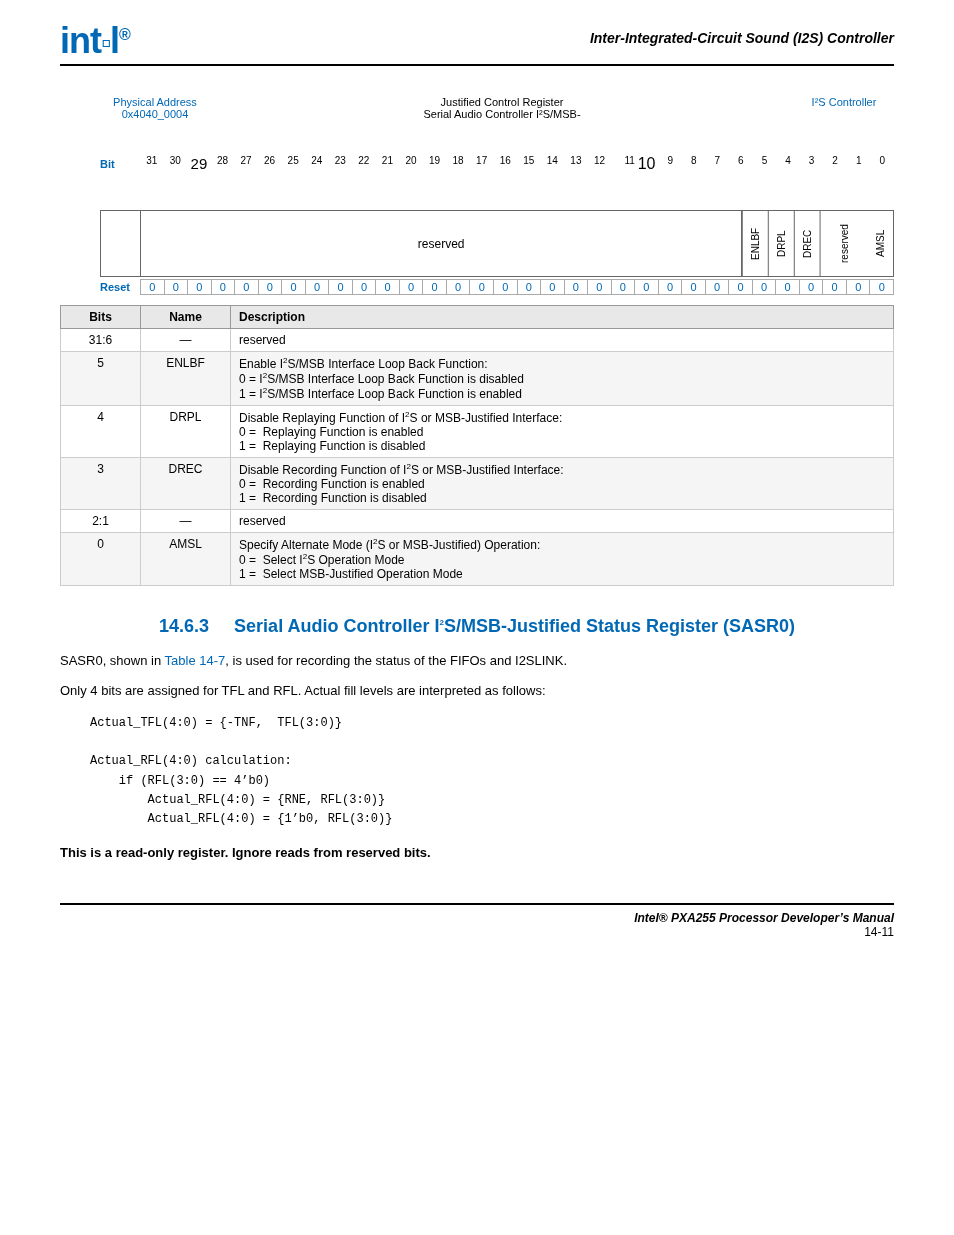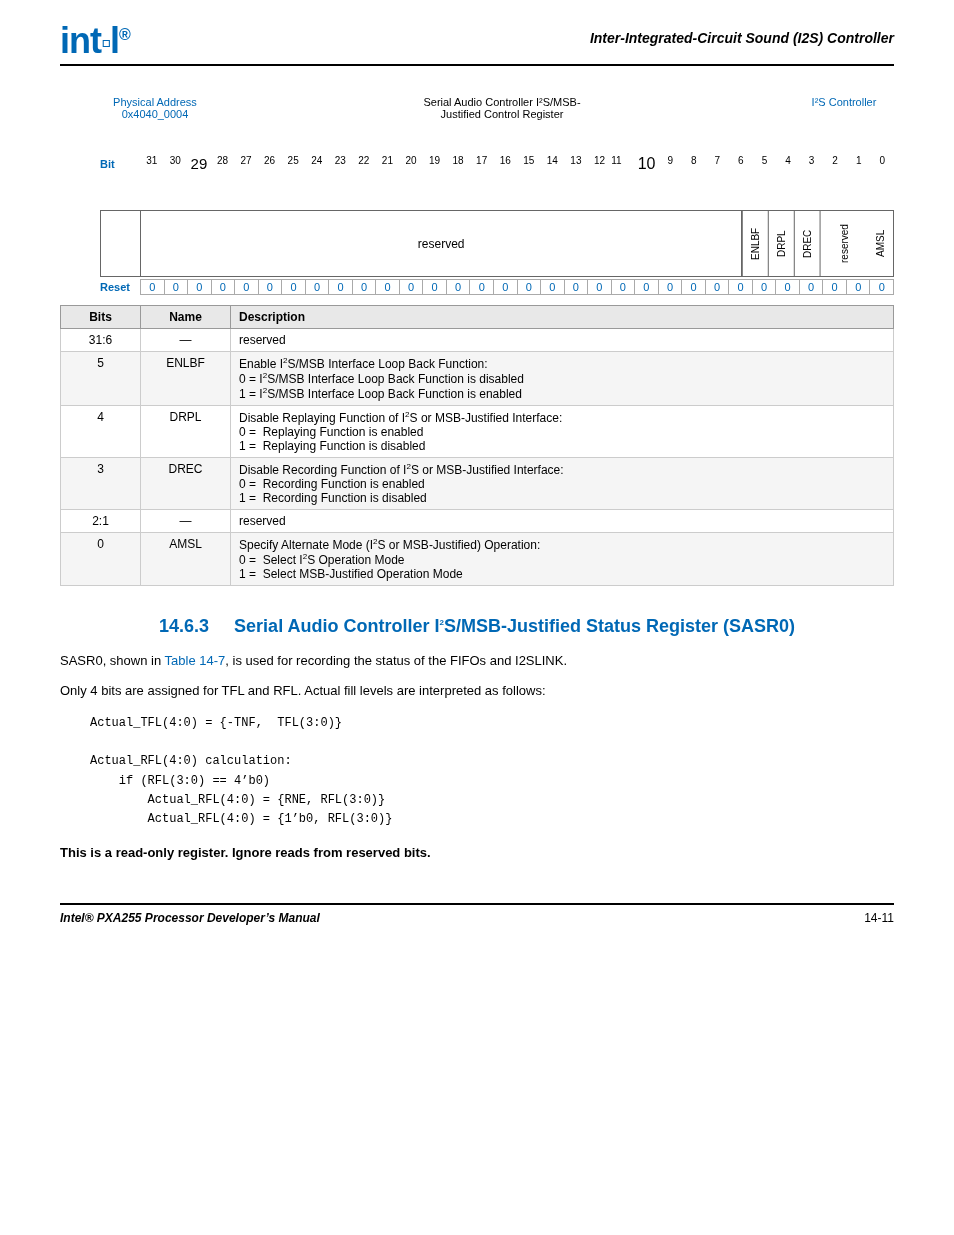--- a/index.html
+++ b/index.html
@@ -115,20 +115,21 @@
 
     
     .footer {
       display: flex;
       justify-content: space-between;
       align-items: flex-end;
       border-top: 2px solid #000;
       margin-top: 40px;
       padding-top: 6px;
       font-size: 12px;
+      flex-direction: column;
     }
 
     .footer-left {
       font-style: italic;
       font-weight: bold;
     }
 
     .footer-right {
       font-size: 12px;
     }
@@ -168,22 +169,22 @@
 
 <div style="margin-top:20px;">
 
   <div class="reg-header-row">
     <div style="width:40px; flex-shrink:0;"></div>
     <div style="width:110px; flex-shrink:0; text-align:center; color:#0068b5; font-size:11px;">
       <div>Physical Address</div>
       <div>0x4040_0004</div>
     </div>
     <div style="flex:1; text-align:center; font-size:11px;">
+      <div>Justified Control Register</div>
       <div>Serial Audio Controller I²S/MSB-</div>
-      <div>Justified Control Register</div>
     </div>
     <div style="width:100px; flex-shrink:0; text-align:center; color:#0068b5; font-size:11px;">
       <div>I²S Controller</div>
     </div>
   </div>
 
   <div class="bit-row-wrapper">
     <div class="spacer-40"></div>
     <div class="full-width-bits">
       <div style="display:flex; align-items:center; margin-bottom:2px;">
@@ -202,21 +203,21 @@
           <div style="flex:1;text-align:center;font-size:10px;">21</div>
           <div style="flex:1;text-align:center;font-size:10px;">20</div>
           <div style="flex:1;text-align:center;font-size:10px;">19</div>
           <div style="flex:1;text-align:center;font-size:10px;">18</div>
           <div style="flex:1;text-align:center;font-size:10px;">17</div>
           <div style="flex:1;text-align:center;font-size:10px;">16</div>
           <div style="flex:1;text-align:center;font-size:10px;">15</div>
           <div style="flex:1;text-align:center;font-size:10px;">14</div>
           <div style="flex:1;text-align:center;font-size:10px;">13</div>
           <div style="flex:1;text-align:center;font-size:10px;">12</div>
-          <div style="flex:1;text-align:left;font-size:10px;">11</div>
+          <div style="flex:1;text-align:right;font-size:10px;">11</div>
           <div style="flex:1;text-align:center;font-size:16px;">10</div>
           <div style="flex:1;text-align:center;font-size:10px;">9</div>
           <div style="flex:1;text-align:center;font-size:10px;">8</div>
           <div style="flex:1;text-align:center;font-size:10px;">7</div>
           <div style="flex:1;text-align:center;font-size:10px;">6</div>
           <div style="flex:1;text-align:center;font-size:10px;">5</div>
           <div style="flex:1;text-align:center;font-size:10px;">4</div>
           <div style="flex:1;text-align:center;font-size:10px;">3</div>
           <div style="flex:1;text-align:center;font-size:10px;">2</div>
           <div style="flex:1;text-align:center;font-size:10px;">1</div>

